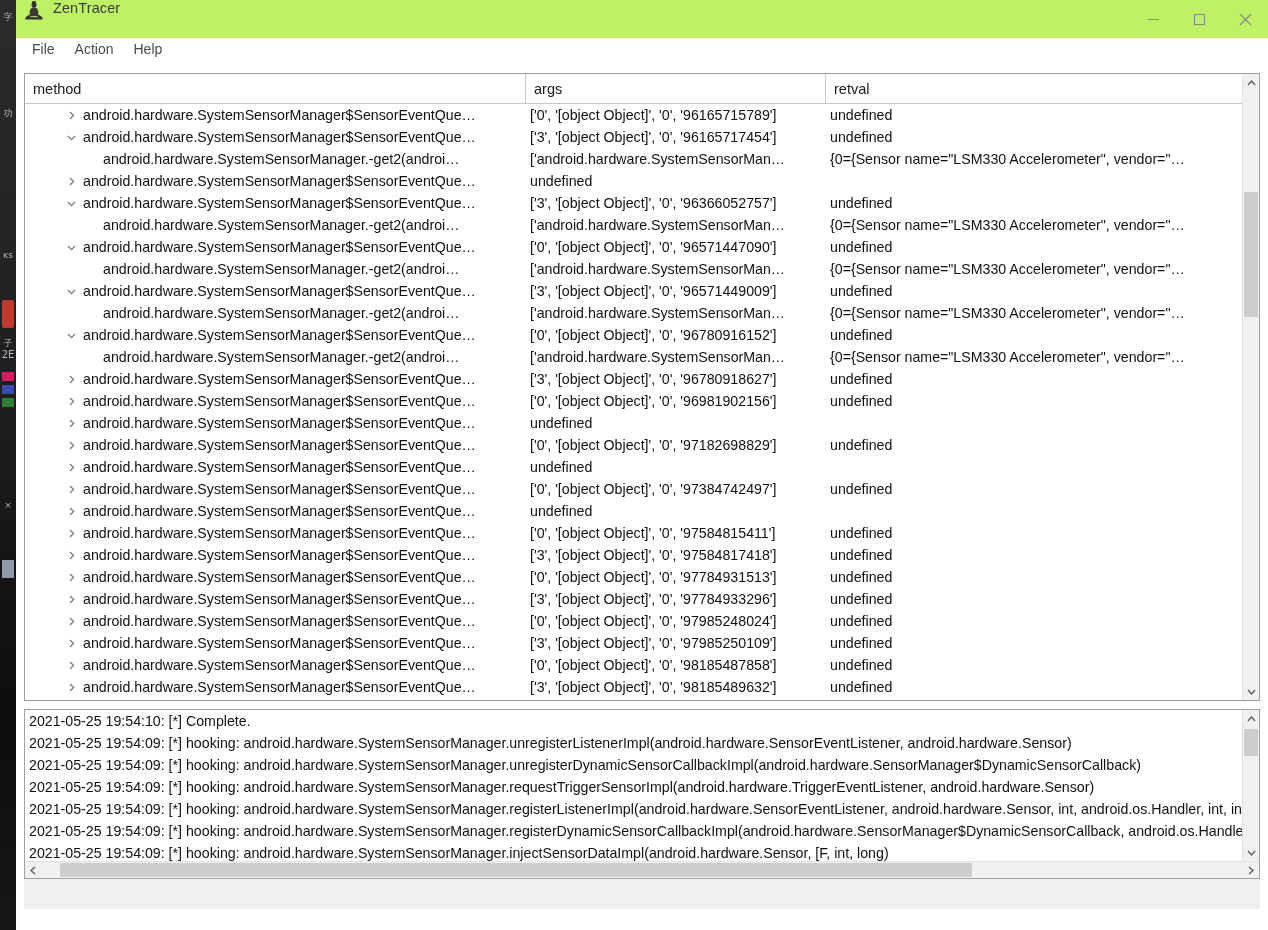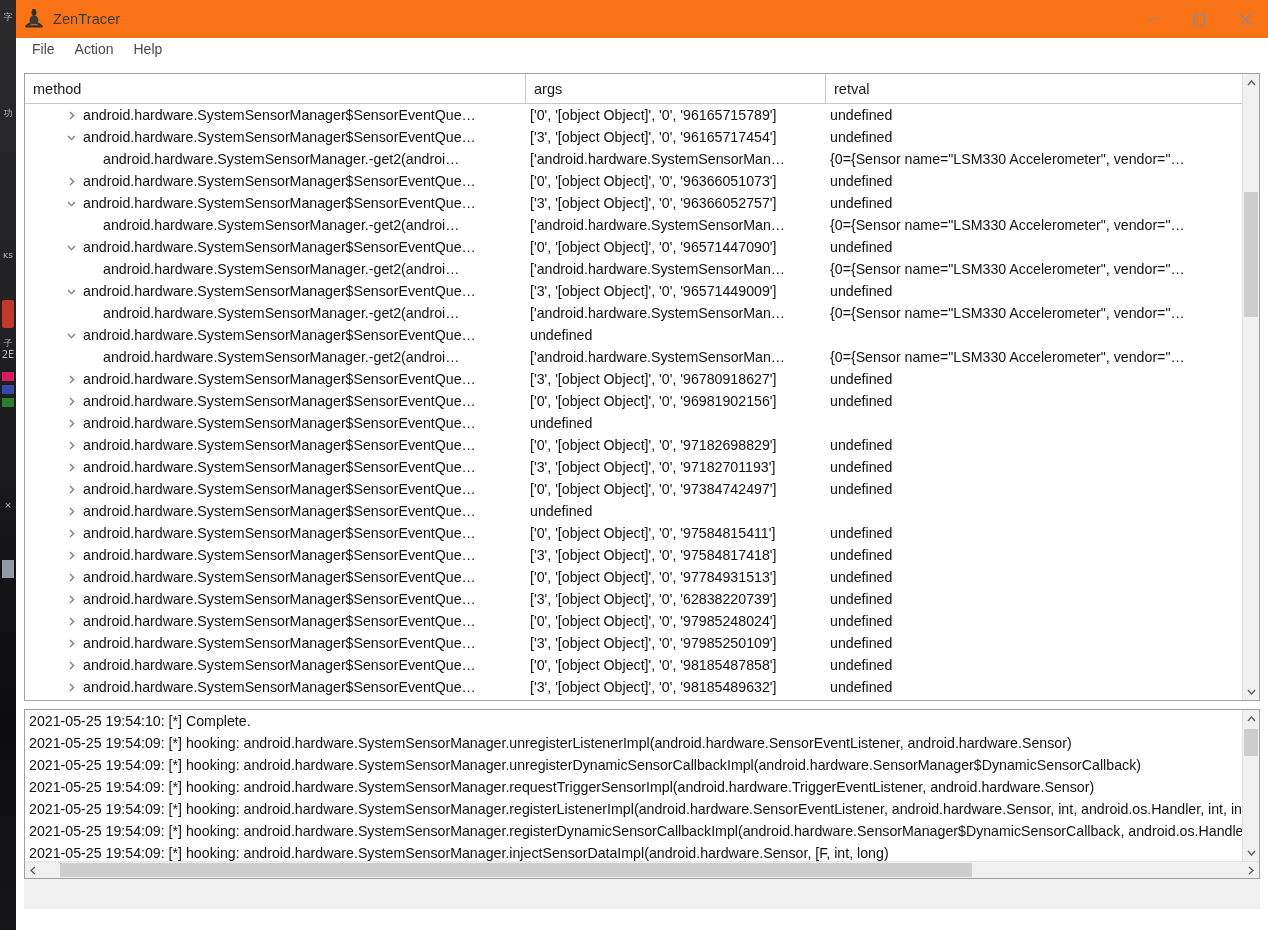--- a/index.html
+++ b/index.html
@@ -41,23 +41,22 @@
     left: 16px; top: 0;
     width: 1252px; height: 930px;
     background: #ffffff;
     display: flex;
     flex-direction: column;
   }
 
   
   #title-bar {
     height: 38px;
-    background: #f97316;
-    display: flex;
-    align-items: center;
+    background: #bef264;
+    display: flex;
     flex: 0 0 auto;
     position: relative;
   }
   #app-icon {
     width: 22px; height: 22px;
     margin-left: 7px; margin-right: 8px;
     flex: 0 0 auto;
     display: block;
   }
   #app-title {
@@ -373,21 +372,20 @@
             <div class="row">
               <div class="cell col-method">
                 <div style="width: 38px; flex: 0 0 auto;"></div>
                 <div class="twisty">
                   <svg width="9" height="9" viewBox="0 0 9 9">
                     <polyline points="3,1 6.6,4.5 3,8" fill="none" stroke="#7a7a7a" stroke-width="1.3"></polyline>
                   </svg>
                 </div>
                 <span class="m-label" style="margin-left: 4px;">android.hardware.SystemSensorManager$SensorEventQue…</span>
               </div>
-              <div class="cell col-args">['0', '[object Object]', '0', '96366051073']</div>
               <div class="cell col-retval">undefined</div>
             </div>
             <div class="row">
               <div class="cell col-method">
                 <div style="width: 38px; flex: 0 0 auto;"></div>
                 <div class="twisty">
                   <svg width="9" height="9" viewBox="0 0 9 9">
                     <polyline points="1,3 4.5,6.6 8,3" fill="none" stroke="#7a7a7a" stroke-width="1.3"></polyline>
                   </svg>
                 </div>
@@ -452,20 +450,21 @@
             <div class="row">
               <div class="cell col-method">
                 <div style="width: 38px; flex: 0 0 auto;"></div>
                 <div class="twisty">
                   <svg width="9" height="9" viewBox="0 0 9 9">
                     <polyline points="1,3 4.5,6.6 8,3" fill="none" stroke="#7a7a7a" stroke-width="1.3"></polyline>
                   </svg>
                 </div>
                 <span class="m-label" style="margin-left: 4px;">android.hardware.SystemSensorManager$SensorEventQue…</span>
               </div>
+              <div class="cell col-args">['0', '[object Object]', '0', '96780916152']</div>
               <div class="cell col-retval">undefined</div>
             </div>
             <div class="row">
               <div class="cell col-method">
                 <div style="width: 58px; flex: 0 0 auto;"></div>
                 <div class="twisty"></div>
                 <span class="m-label" style="margin-left: 4px;">android.hardware.SystemSensorManager.-get2(androi…</span>
               </div>
               <div class="cell col-args">['android.hardware.SystemSensorMan…</div>
               <div class="cell col-retval">{0={Sensor name="LSM330 Accelerometer", vendor="…</div>
@@ -524,21 +523,20 @@
             <div class="row">
               <div class="cell col-method">
                 <div style="width: 38px; flex: 0 0 auto;"></div>
                 <div class="twisty">
                   <svg width="9" height="9" viewBox="0 0 9 9">
                     <polyline points="3,1 6.6,4.5 3,8" fill="none" stroke="#7a7a7a" stroke-width="1.3"></polyline>
                   </svg>
                 </div>
                 <span class="m-label" style="margin-left: 4px;">android.hardware.SystemSensorManager$SensorEventQue…</span>
               </div>
-              <div class="cell col-args">['3', '[object Object]', '0', '97182701193']</div>
               <div class="cell col-retval">undefined</div>
             </div>
             <div class="row">
               <div class="cell col-method">
                 <div style="width: 38px; flex: 0 0 auto;"></div>
                 <div class="twisty">
                   <svg width="9" height="9" viewBox="0 0 9 9">
                     <polyline points="3,1 6.6,4.5 3,8" fill="none" stroke="#7a7a7a" stroke-width="1.3"></polyline>
                   </svg>
                 </div>
@@ -601,21 +599,21 @@
             <div class="row">
               <div class="cell col-method">
                 <div style="width: 38px; flex: 0 0 auto;"></div>
                 <div class="twisty">
                   <svg width="9" height="9" viewBox="0 0 9 9">
                     <polyline points="3,1 6.6,4.5 3,8" fill="none" stroke="#7a7a7a" stroke-width="1.3"></polyline>
                   </svg>
                 </div>
                 <span class="m-label" style="margin-left: 4px;">android.hardware.SystemSensorManager$SensorEventQue…</span>
               </div>
-              <div class="cell col-args">['3', '[object Object]', '0', '62838220739']</div>
+              <div class="cell col-args">['3', '[object Object]', '0', '97784933296']</div>
               <div class="cell col-retval">undefined</div>
             </div>
             <div class="row">
               <div class="cell col-method">
                 <div style="width: 38px; flex: 0 0 auto;"></div>
                 <div class="twisty">
                   <svg width="9" height="9" viewBox="0 0 9 9">
                     <polyline points="3,1 6.6,4.5 3,8" fill="none" stroke="#7a7a7a" stroke-width="1.3"></polyline>
                   </svg>
                 </div>

